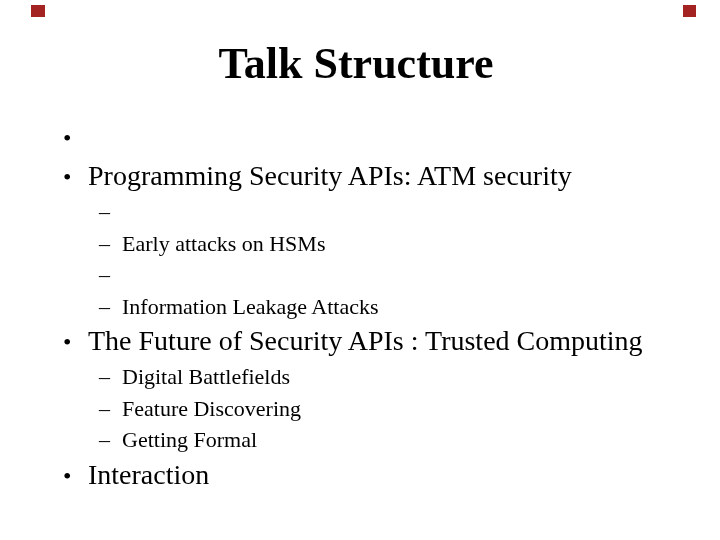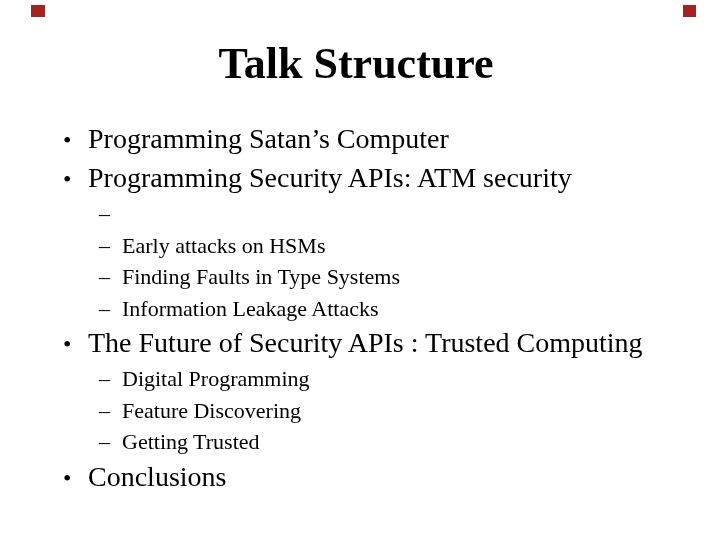--- a/index.html
+++ b/index.html
@@ -77,66 +77,64 @@
 
   <div class="corner-marker left" style="background: rgb(163, 34, 34);"></div>
   <div class="corner-marker right" style="background: rgb(163, 34, 34);"></div>
 
   <h1 class="slide-title">Talk Structure</h1>
 
   <div class="outline">
 
     <div class="row l1">
       <span class="marker">•</span>
-      <span class="txt">Programming Satan’s Computer</span>
     </div>
 
     <div class="row l1">
       <span class="marker">•</span>
       <span class="txt">Programming Security APIs: ATM security</span>
     </div>
 
     <div class="row l2">
       <span class="marker">–</span>
     </div>
 
     <div class="row l2">
       <span class="marker">–</span>
       <span class="txt">Early attacks on HSMs</span>
     </div>
 
     <div class="row l2">
       <span class="marker">–</span>
-      <span class="txt">Finding Faults in Type Systems</span>
     </div>
 
     <div class="row l2">
       <span class="marker">–</span>
       <span class="txt">Information Leakage Attacks</span>
     </div>
 
     <div class="row l1">
       <span class="marker">•</span>
       <span class="txt">The Future of Security APIs : Trusted Computing</span>
     </div>
 
     <div class="row l2">
       <span class="marker">–</span>
-      <span class="txt">Digital Programming</span>
+      <span class="txt">Digital Battlefields</span>
     </div>
 
     <div class="row l2">
       <span class="marker">–</span>
       <span class="txt">Feature Discovering</span>
     </div>
 
     <div class="row l2">
       <span class="marker">–</span>
-      <span class="txt">Getting Trusted</span>
+      <span class="txt">Getting Formal</span>
     </div>
 
     <div class="row l1">
       <span class="marker">•</span>
-      <span class="txt">Conclusions</span>
+      <span class="txt">Interaction</span>
     </div>
 
   </div>
 </div>
 
 </body></html>

